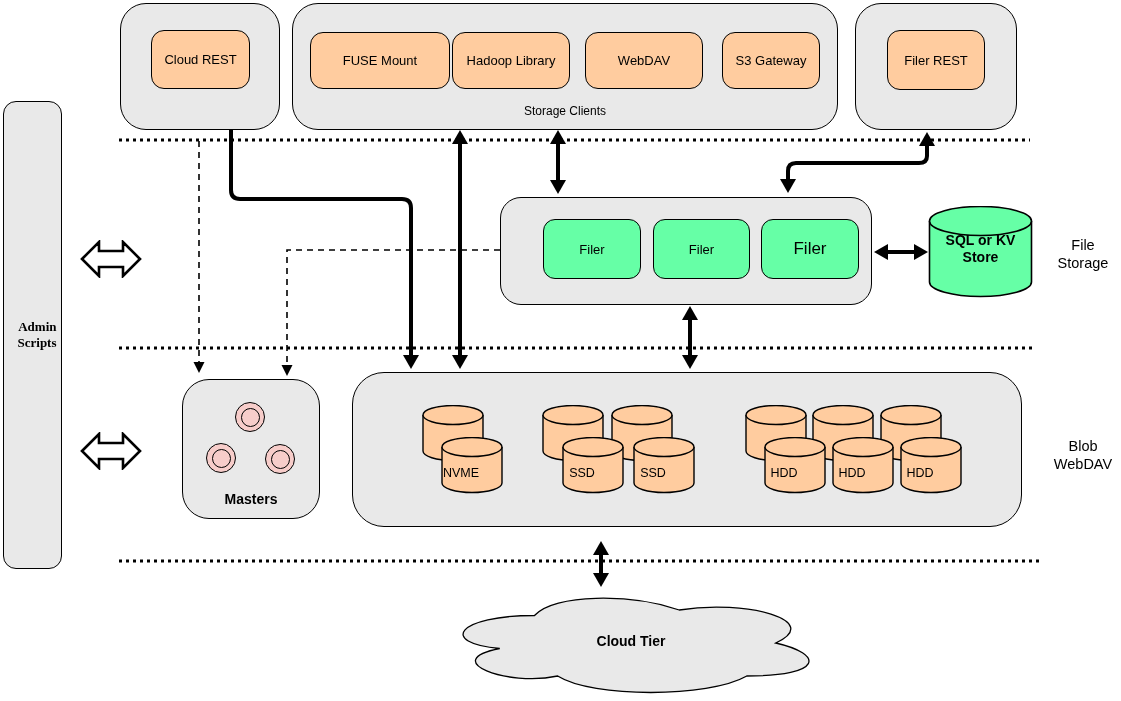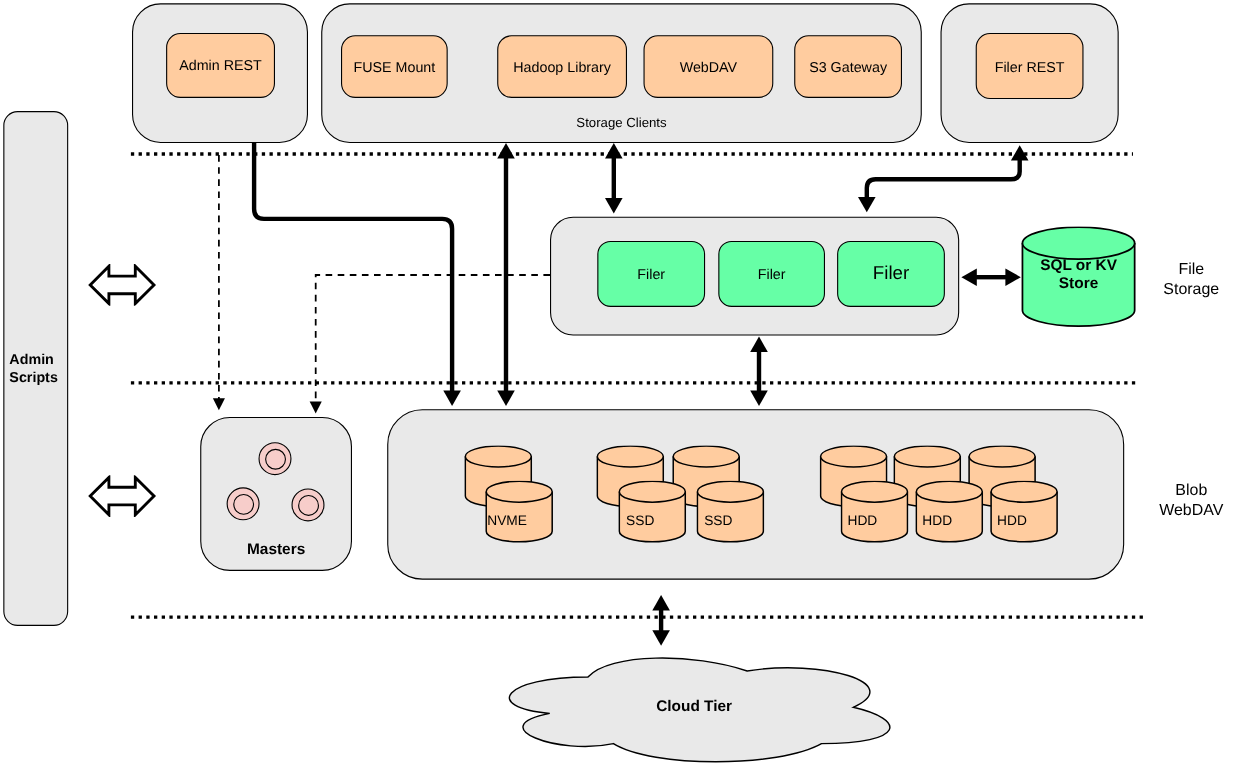--- a/index.html
+++ b/index.html
@@ -40,21 +40,21 @@
   }
   .master-node .inner{
     width:19px;height:19px;border-radius:50%;background:var(--master-node-fill,#f7cdca);
     border:1.5px solid #000;box-sizing:border-box;
   }
   .admin-panel{
     position:absolute;left:3px;top:101px;width:59px;height:468px;
     background:var(--container-fill,#e9e9e9);border:1px solid #000;border-radius:13px;
     box-sizing:border-box;display:flex;align-items:center;justify-content:center;
   }
-  .admin-panel .lbl{font-weight:bold;font-size:13px;line-height:16px;text-align:left;width:48px;}
+  .admin-panel .lbl{font-weight:bold;font-size:13px;line-height:16px;text-align:right;width:48px;font-family:Liberation Serif, serif;}
   .hollow-arrow{position:absolute;}
   .hollow-arrow polygon{fill:#fff;stroke:#000;stroke-width:2.6;}
   .cloud-path{fill:var(--container-fill,#e9e9e9);stroke:#000;stroke-width:1.3;}
 </style>
 </head>
 <body>
 
 <div class="canvas">
 
   <div class="admin-panel">
@@ -63,25 +63,25 @@
 
   <svg class="hollow-arrow" style="left:80px;top:240px;" width="62" height="38" viewBox="0 0 62 38">
     <polygon points="2,19 19,2 19,11 43,11 43,2 60,19 43,36 43,27 19,27 19,36"></polygon>
   </svg>
   <svg class="hollow-arrow" style="left:80px;top:432px;" width="62" height="38" viewBox="0 0 62 38">
     <polygon points="2,19 19,2 19,11 43,11 43,2 60,19 43,36 43,27 19,27 19,36"></polygon>
   </svg>
 
   <div class="group" style="left:120px;top:3px;width:160px;height:127px;"></div>
   <div class="node" style="left:151px;top:30px;width:99px;height:59px;">
-    <span>Admin REST</span>
+    <span>Cloud REST</span>
   </div>
 
   <div class="group" style="left:292px;top:3px;width:546px;height:127px;"></div>
-  <div class="node" style="left:310px;top:32px;width:97px;height:57px;">
+  <div class="node" style="left:310px;top:32px;width:140px;height:57px;">
     <span>FUSE Mount</span>
   </div>
   <div class="node" style="left:452px;top:32px;width:118px;height:57px;">
     <span>Hadoop Library</span>
   </div>
   <div class="node" style="left:585px;top:32px;width:118px;height:57px;">
     <span>WebDAV</span>
   </div>
   <div class="node" style="left:722px;top:32px;width:98px;height:57px;">
     <span>S3 Gateway</span>

